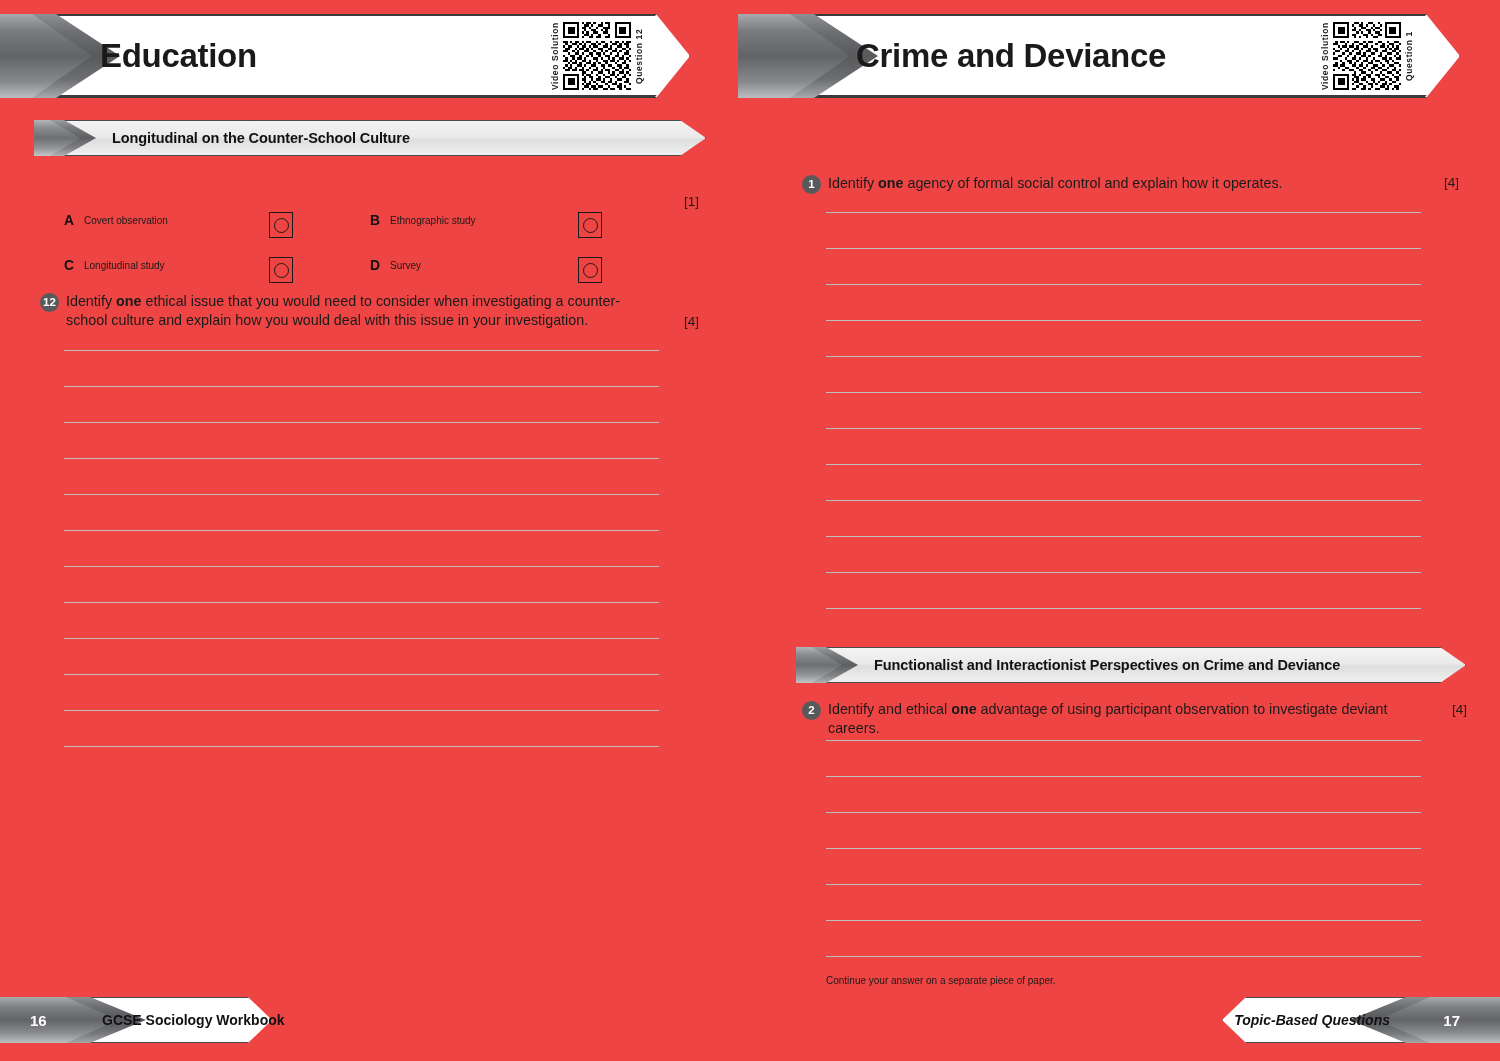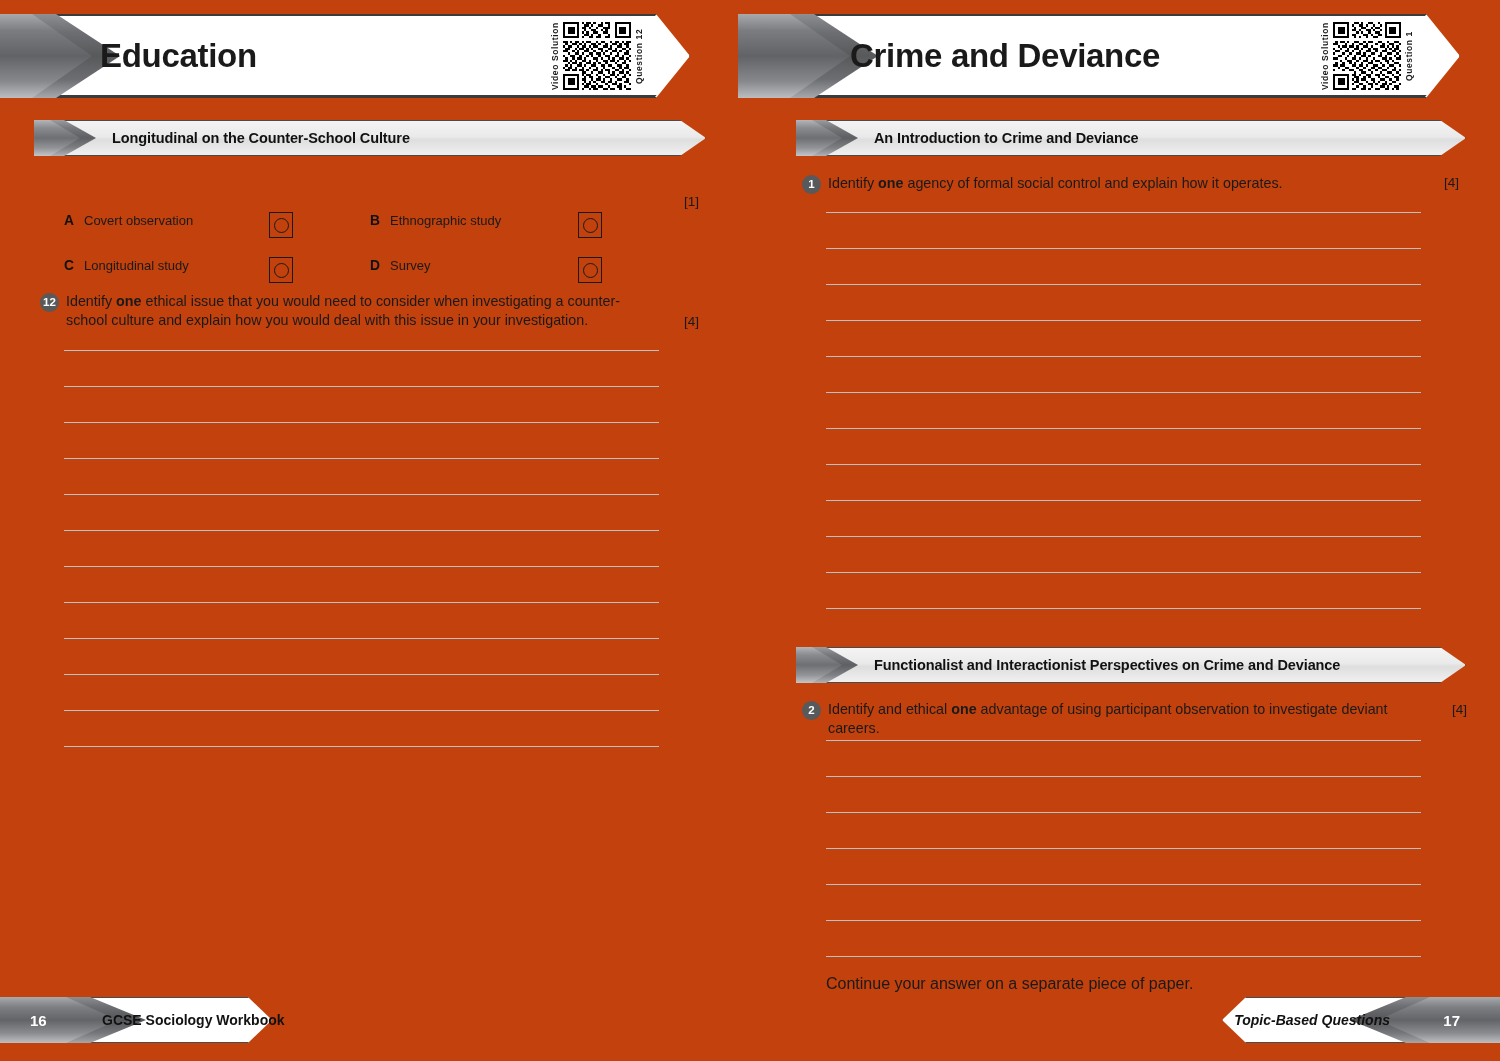--- a/index.html
+++ b/index.html
@@ -18,21 +18,21 @@
     width: 1500px;
     height: 1061px;
     background: #ffffff;
   }
 
   .page {
     position: absolute;
     top: 0;
     width: 750px;
     height: 1061px;
-    background: #c2410c;
+    background: #ef4444;
   }
   .page-left  { left: 0; }
   .page-right { left: 750px; }
 
   
   .chapter-banner {
     position: absolute;
     height: 84px;
   }
   .page-left  .chapter-banner { left: -20px;  top: 14px; width: 710px; }
@@ -78,21 +78,21 @@
     position: absolute;
     left: 120px;
     top: 50%;
     transform: translateY(-50%);
     font-size: 33px;
     font-weight: bold;
     color: #1a1a1a;
     letter-spacing: -0.3px;
     white-space: nowrap;
   }
-  .page-right .chapter-title { left: 112px; }
+  .page-right .chapter-title { left: 118px; }
 
   
   .qr-block {
     position: absolute;
     top: 50%;
     transform: translateY(-50%);
     display: flex;
     align-items: center;
     height: 74px;
   }
@@ -199,21 +199,21 @@
     display: flex;
     align-items: center;
   }
   .mcq-letter {
     font-size: 13.8px;
     font-weight: bold;
     color: #111;
     width: 20px;
   }
   .mcq-label {
-    font-size: 13px;
+    font-size: 10px;
     color: #1a1a1a;
     white-space: nowrap;
   }
   .mcq-box {
     width: 24px;
     height: 26px;
     border: 1.8px solid #1a1a1a;
     display: flex;
     align-items: center;
     justify-content: center;
@@ -229,21 +229,21 @@
   
   .answer-lines { position: absolute; }
   .ans-line {
     height: 1px;
     background: #bfbfbf;
     width: 100%;
   }
 
   .note-text {
     position: absolute;
-    font-size: 16px;
+    font-size: 10px;
     color: #1a1a1a;
   }
 
   
   .footer { position: absolute; height: 46px; }
 
   .footer-left { left: -30px; bottom: 18px; width: 302px; }
   .footer-right { right: -30px; bottom: 18px; width: 308px; }
 
   .footer-white {
@@ -855,26 +855,20 @@
               <rect x="18" y="28" width="2" height="1"></rect>
             <rect x="22" y="28" width="2" height="1"></rect>
               <rect x="25" y="28" width="1" height="1"></rect>
               <rect x="27" y="28" width="1" height="1"></rect>
           </g>
         </svg>
         <div class="qr-label">Question 1</div>
       </div>
     </div>
 
-    <div class="section-bar" style="left:46px; top:120px; width:670px;">
-      <div class="section-bar-body"></div>
-      <div class="section-chevron"></div>
-      <div class="section-chevron2"></div>
-      <div class="section-title">An Introduction to Crime and Deviance</div>
-    </div>
 
     <div class="question" style="left:52px; top:174px; width:560px;">
       <div class="q-num">1</div>
       <div class="q-text">
         <span>Identify </span><b>one</b><span> agency of formal social control and explain how it operates.</span>
       </div>
     </div>
     <div class="marks" style="left:694px; top:175px;">[4]</div>
 
     <div class="answer-lines" style="left:76px; top:212px; width:595px;">

